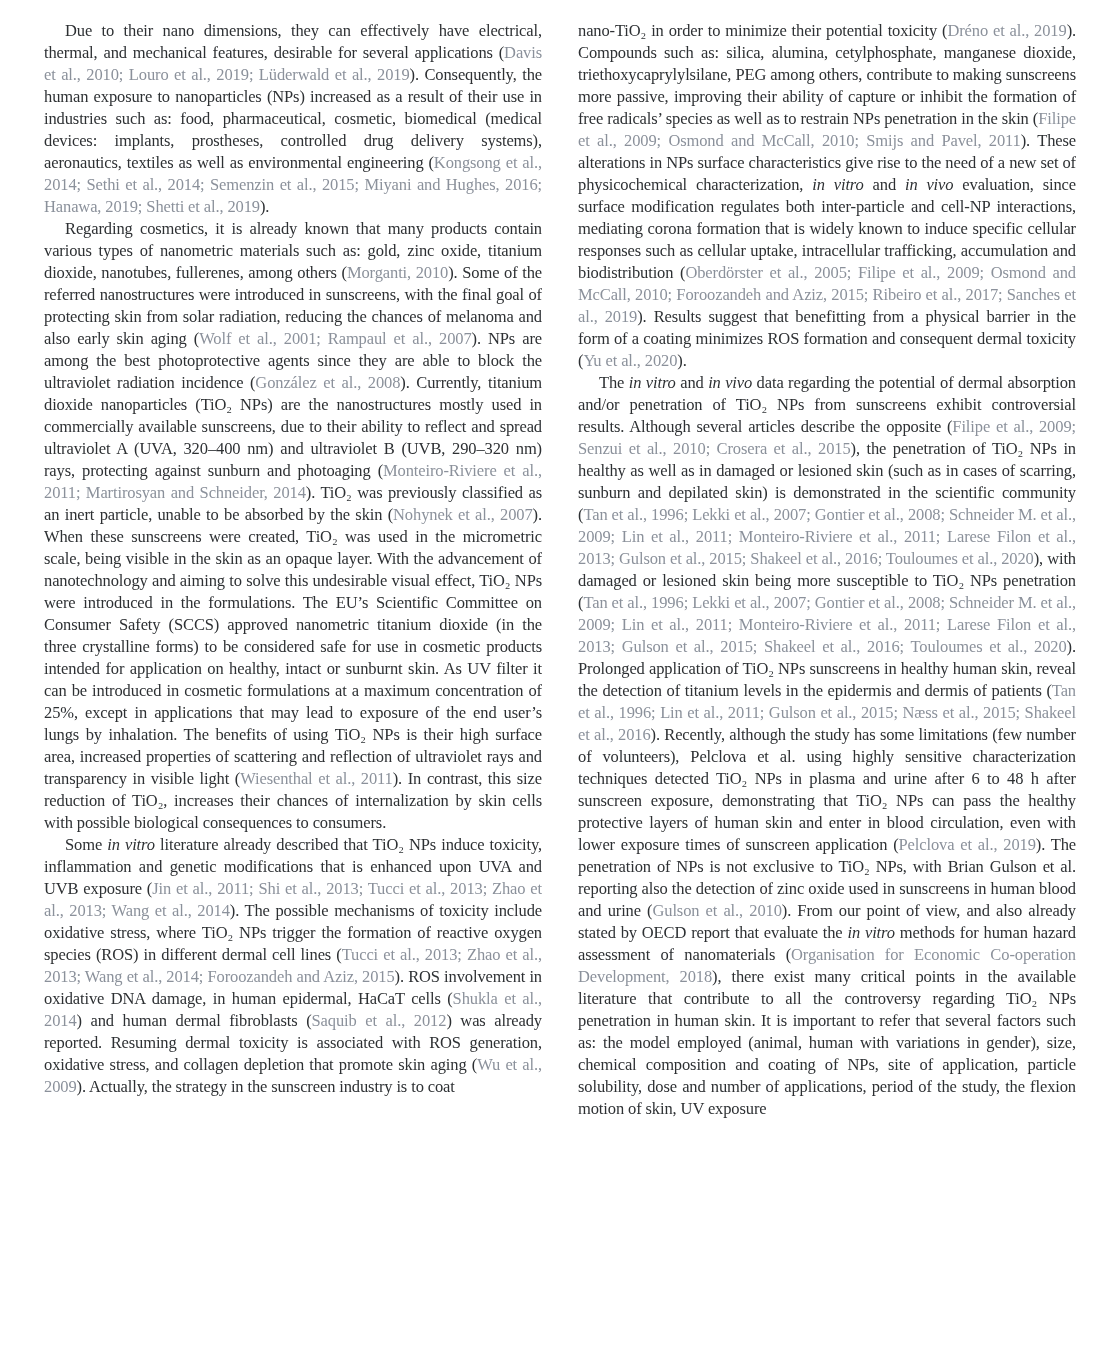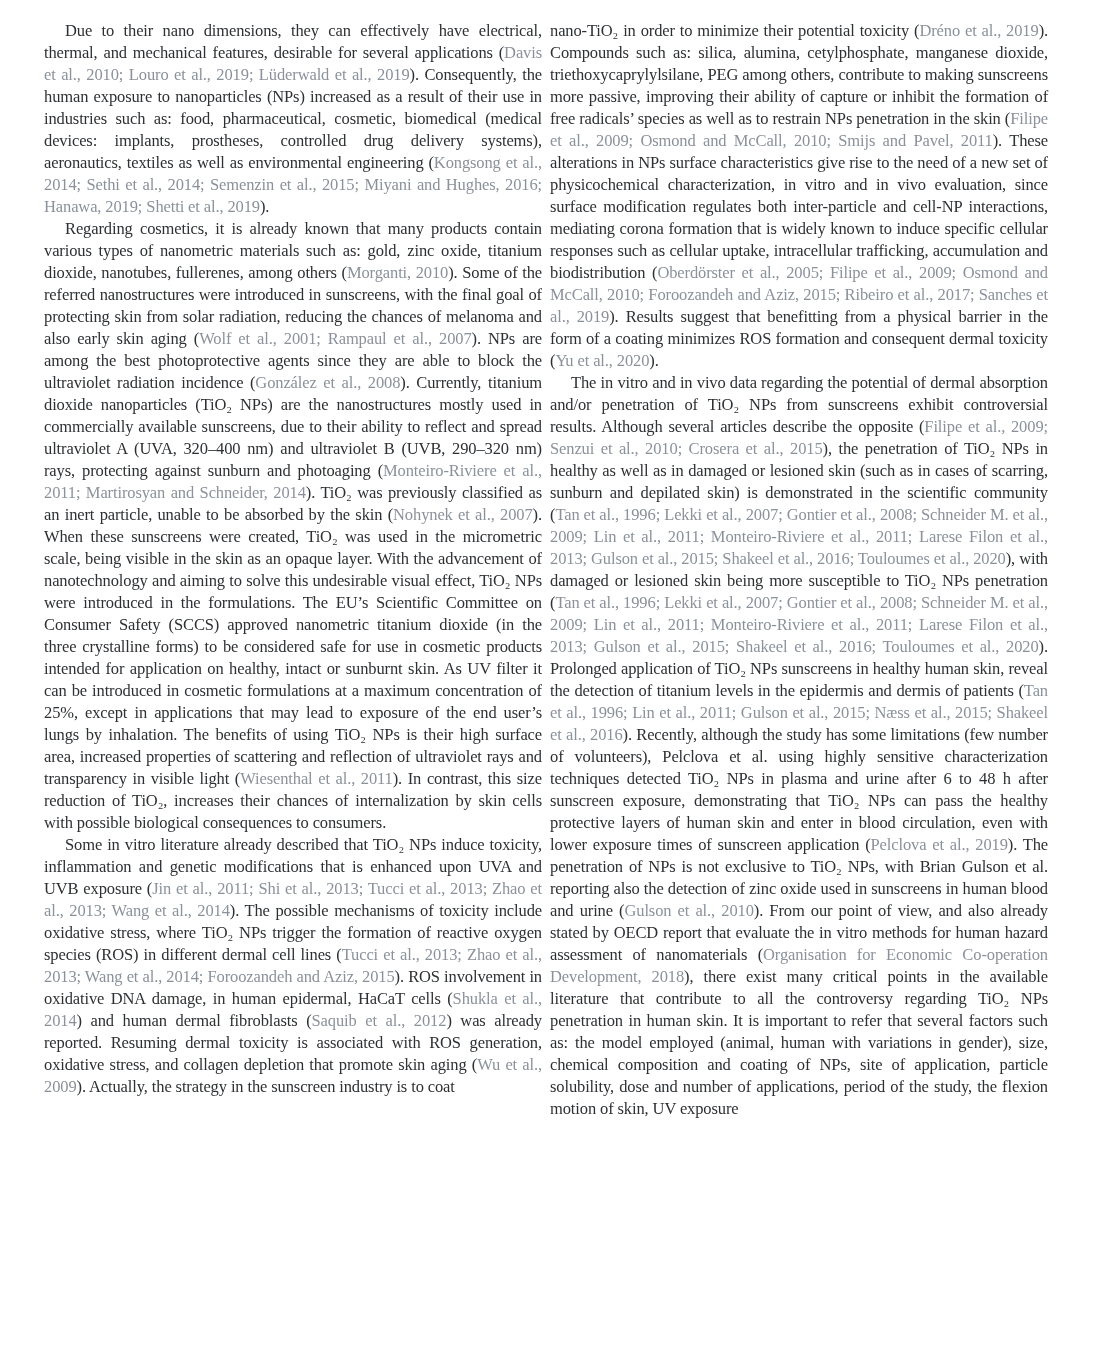--- a/index.html
+++ b/index.html
@@ -17,35 +17,35 @@
     width: 1100px;
     height: 1349px;
     overflow: hidden;
     font-family: "Liberation Serif", "DejaVu Serif", serif;
   }
   .page {
     width: 1100px;
     height: 1349px;
     padding: 20px 37px 0 44px;
     display: flex;
-    gap: 8px;
+    gap: 36px;
   }
   .col {
     width: 498px;
     flex: 0 0 498px;
     font-size: 16.5px;
     line-height: 22px;
     letter-spacing: -0.12px;
     color: var(--body-color);
     text-align: justify;
   }
   .para { margin: 0; }
   .para.indent { text-indent: 21px; }
   .cite { color: var(--cite-color); }
-  .it { }
+  .it { font-style: italic; }
 </style>
 </head>
 <body>
 
 <div class="page">
   <div class="col">
       <p class="para indent"><span>Due to their nano dimensions, they can effectively have electrical, thermal, and mechanical features, desirable for several applications (</span><span class="cite">Davis et al., 2010; Louro et al., 2019; Lüderwald et al., 2019</span><span>). Consequently, the human exposure to nanoparticles (NPs) increased as a result of their use in industries such as: food, pharmaceutical, cosmetic, biomedical (medical devices: implants, prostheses, controlled drug delivery systems), aeronautics, textiles as well as environmental engineering (</span><span class="cite">Kongsong et al., 2014; Sethi et al., 2014; Semenzin et al., 2015; Miyani and Hughes, 2016; Hanawa, 2019; Shetti et al., 2019</span><span>).</span></p>
       <p class="para indent"><span>Regarding cosmetics, it is already known that many products contain various types of nanometric materials such as: gold, zinc oxide, titanium dioxide, nanotubes, fullerenes, among others (</span><span class="cite">Morganti, 2010</span><span>). Some of the referred nanostructures were introduced in sunscreens, with the final goal of protecting skin from solar radiation, reducing the chances of melanoma and also early skin aging (</span><span class="cite">Wolf et al., 2001; Rampaul et al., 2007</span><span>). NPs are among the best photoprotective agents since they are able to block the ultraviolet radiation incidence (</span><span class="cite">González et al., 2008</span><span>). Currently, titanium dioxide nanoparticles (TiO₂ NPs) are the nanostructures mostly used in commercially available sunscreens, due to their ability to reflect and spread ultraviolet A (UVA, 320–400 nm) and ultraviolet B (UVB, 290–320 nm) rays, protecting against sunburn and photoaging (</span><span class="cite">Monteiro-Riviere et al., 2011; Martirosyan and Schneider, 2014</span><span>). TiO₂ was previously classified as an inert particle, unable to be absorbed by the skin (</span><span class="cite">Nohynek et al., 2007</span><span>). When these sunscreens were created, TiO₂ was used in the micrometric scale, being visible in the skin as an opaque layer. With the advancement of nanotechnology and aiming to solve this undesirable visual effect, TiO₂ NPs were introduced in the formulations. The EU’s Scientific Committee on Consumer Safety (SCCS) approved nanometric titanium dioxide (in the three crystalline forms) to be considered safe for use in cosmetic products intended for application on healthy, intact or sunburnt skin. As UV filter it can be introduced in cosmetic formulations at a maximum concentration of 25%, except in applications that may lead to exposure of the end user’s lungs by inhalation. The benefits of using TiO₂ NPs is their high surface area, increased properties of scattering and reflection of ultraviolet rays and transparency in visible light (</span><span class="cite">Wiesenthal et al., 2011</span><span>). In contrast, this size reduction of TiO₂, increases their chances of internalization by skin cells with possible biological consequences to consumers.</span></p>
       <p class="para indent"><span>Some </span><span class="it">in vitro</span><span> literature already described that TiO₂ NPs induce toxicity, inflammation and genetic modifications that is enhanced upon UVA and UVB exposure (</span><span class="cite">Jin et al., 2011; Shi et al., 2013; Tucci et al., 2013; Zhao et al., 2013; Wang et al., 2014</span><span>). The possible mechanisms of toxicity include oxidative stress, where TiO₂ NPs trigger the formation of reactive oxygen species (ROS) in different dermal cell lines (</span><span class="cite">Tucci et al., 2013; Zhao et al., 2013; Wang et al., 2014; Foroozandeh and Aziz, 2015</span><span>). ROS involvement in oxidative DNA damage, in human epidermal, HaCaT cells (</span><span class="cite">Shukla et al., 2014</span><span>) and human dermal fibroblasts (</span><span class="cite">Saquib et al., 2012</span><span>) was already reported. Resuming dermal toxicity is associated with ROS generation, oxidative stress, and collagen depletion that promote skin aging (</span><span class="cite">Wu et al., 2009</span><span>). Actually, the strategy in the sunscreen industry is to coat</span></p>
     </div>

